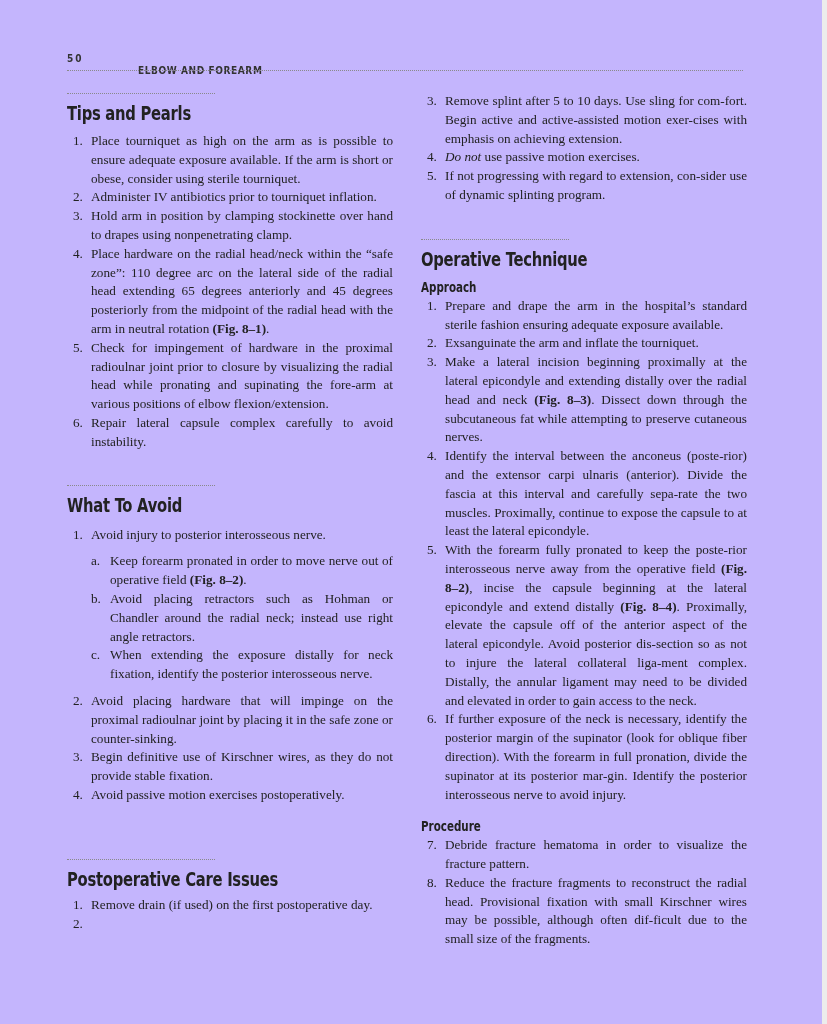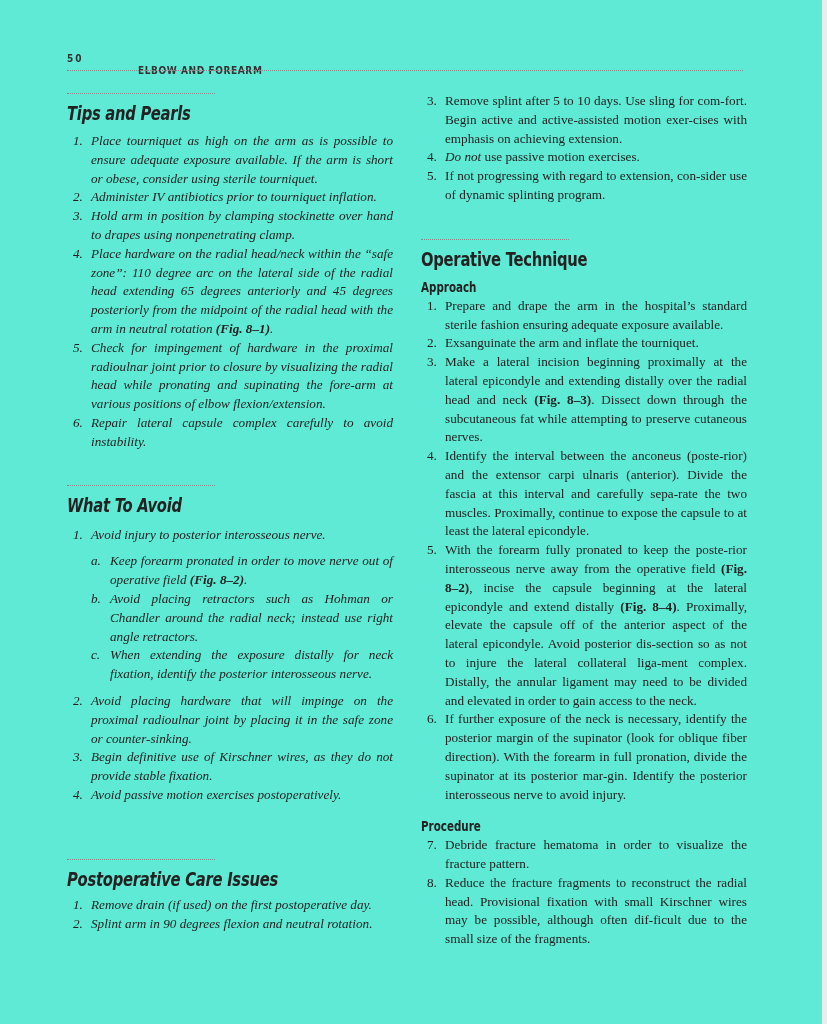--- a/index.html
+++ b/index.html
@@ -5,36 +5,36 @@
   html, body { margin: 0; padding: 0; }
   body {
     width: 827px; height: 1024px; overflow: hidden;
     background: #f3f3f3;
     font-family: "Liberation Serif", "DejaVu Serif", serif;
     color: #222;
   }
   .page {
     position: absolute; left: 0; top: 0;
     width: 822px; height: 1024px;
-    background: #5eead4;
+    background: #c4b5fd;
   }
   .running-head {
     position: absolute; left: 67px; top: 53px; width: 676px;
     font-family: "DejaVu Sans Condensed", "DejaVu Sans", sans-serif;
     font-weight: bold; font-size: 10px; letter-spacing: 0.6px;
     color: #333;
   }
   .running-head .pgnum { position: absolute; left: 0; top: 0; letter-spacing: 2px; }
   .running-head .chapter { position: absolute; left: 71px; top: 12px; }
   .head-rule {
     position: absolute; left: 67px; top: 70px; width: 676px; height: 0;
     border-top: 1px dotted #8a8a8a;
   }
   .col { position: absolute; width: 326px; }
-  .col-left { left: 67px; top: 93px; font-style: italic; }
+  .col-left { left: 67px; top: 93px; }
   .col-right { left: 421px; top: 92px; }
   .sec-rule { width: 148px; height: 0; border-top: 1px dotted #8a8a8a; margin: 0 0 6px 0; }
   h2 {
     margin: 0; font-family: "DejaVu Sans Condensed", "DejaVu Sans", sans-serif;
     font-weight: bold; font-size: 20px; letter-spacing: -0.3px; color: #222;
     transform: scaleX(0.82); transform-origin: left;
     white-space: nowrap; line-height: 26px;
   }
   h3 {
     margin: 0; font-family: "DejaVu Sans Condensed", "DejaVu Sans", sans-serif;
@@ -97,21 +97,21 @@
         <li><span class="num">3.</span><span>Begin definitive use of Kirschner wires, as they do not provide stable fixation.</span></li>
         <li><span class="num">4.</span><span>Avoid passive motion exercises postoperatively.</span></li>
       </ol>
     </section>
 
     <section style="margin-top:54px">
       <div class="sec-rule"></div>
       <h2>Postoperative Care Issues</h2>
       <ol style="margin-top:4px">
         <li><span class="num">1.</span><span>Remove drain (if used) on the first postoperative day.</span></li>
-        <li><span class="num">2.</span><span>Splint arm in 90 degrees flexion and neutral rotation.</span></li>
+        <li><span class="num">2.</span></li>
       </ol>
     </section>
   </div>
 
   <div class="col col-right">
     <ol>
       <li><span class="num">3.</span><span>Remove splint after 5 to 10 days. Use sling for com-fort. Begin active and active-assisted motion exer-cises with emphasis on achieving extension.</span></li>
       <li><span class="num">4.</span><span class="ital">Do not</span><span> use passive motion exercises.</span></li>
       <li><span class="num">5.</span><span>If not progressing with regard to extension, con-sider use of dynamic splinting program.</span></li>
     </ol>

